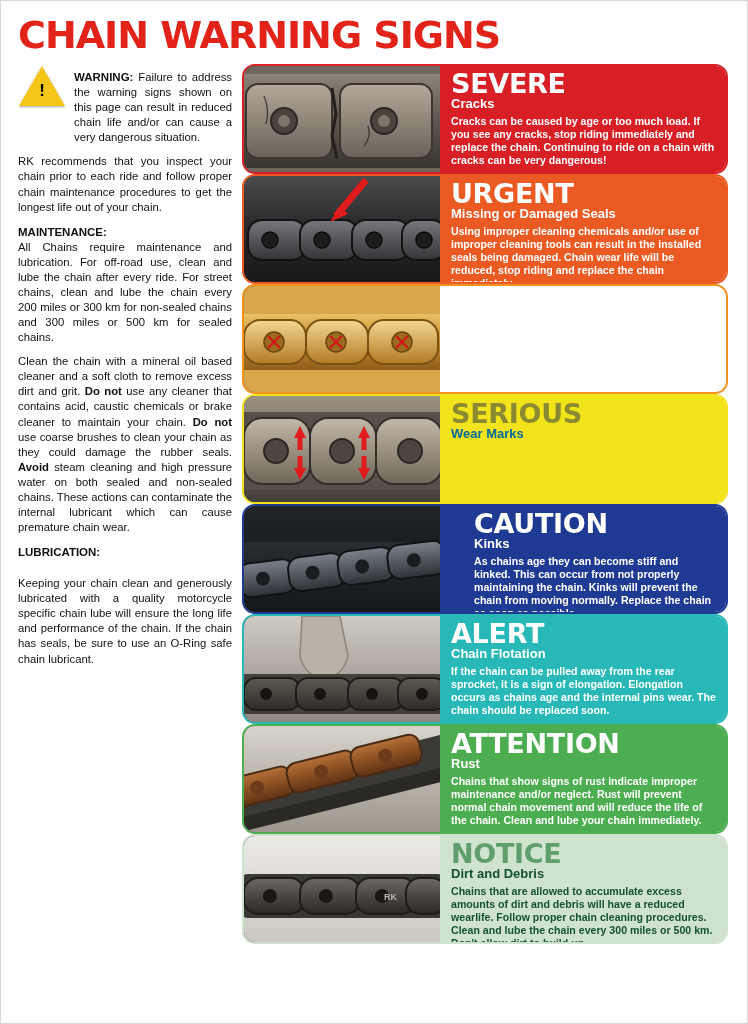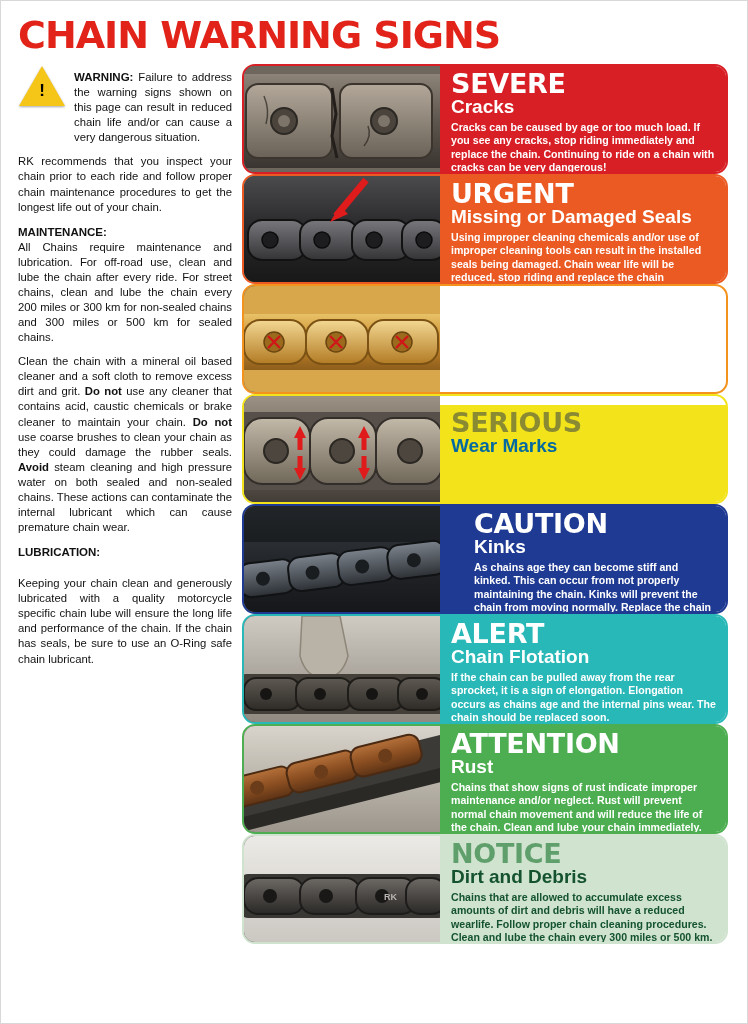--- a/index.html
+++ b/index.html
@@ -109,40 +109,40 @@
   }
   .card h2 {
     font-family: "DejaVu Sans", sans-serif;
     font-weight: bold;
     font-size: 27px;
     line-height: 0.98;
     letter-spacing: -0.3px;
     margin-bottom: 0px;
   }
   .card h3 {
-    font-size: 19px;
+    font-size: 13px;
     font-weight: bold;
     line-height: 1.1;
     margin-bottom: 3px;
   }
   .card p {
     font-size: 10.6px;
     font-weight: bold;
     line-height: 1.24;
   }
 
   
   .c-severe   { border-color:#d81f26; }
   .c-severe .content   { background:#d81f26; }
   .c-urgent   { border-color:#ec5a23; }
   .c-urgent .content   { background:#ec5a23; }
   .c-critical { border-color:#f4921e; }
   .c-critical .content { background:#f4921e; }
   .c-serious  { border-color:#f2e31a; }
-  .c-serious .content  { background:#f2e31a; color:#6b6a1e;margin-top:9px; }
+  .c-serious .content  { background:#f2e31a; color:#6b6a1e; }
   .c-serious h2 { color:#8a8a33; }
   .c-serious h3, .c-serious p { color:#0369a1; }
   .c-caution  { border-color:#1f3a93; }
   .c-caution .content  { background:#1f3a93;padding-left:34px; }
   .c-alert    { border-color:#29b8b8; }
   .c-alert .content    { background:#29b8b8; }
   .c-attention{ border-color:#4cae50; }
   .c-attention .content{ background:#4cae50; }
   .c-notice   { border-color:#cfe3cf; }
   .c-notice .content   { background:#cfe3cf; color:#3f7a4a; }

